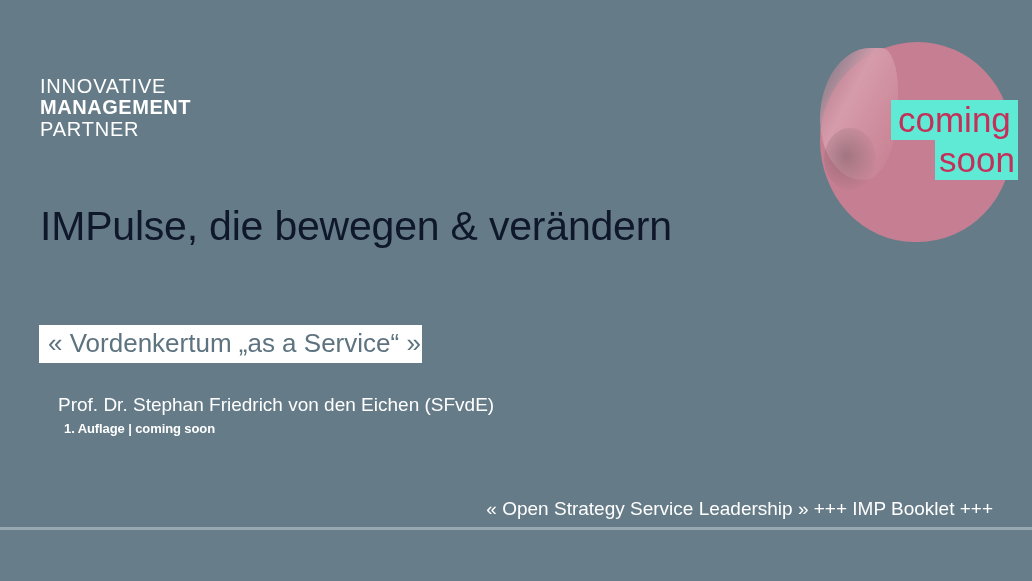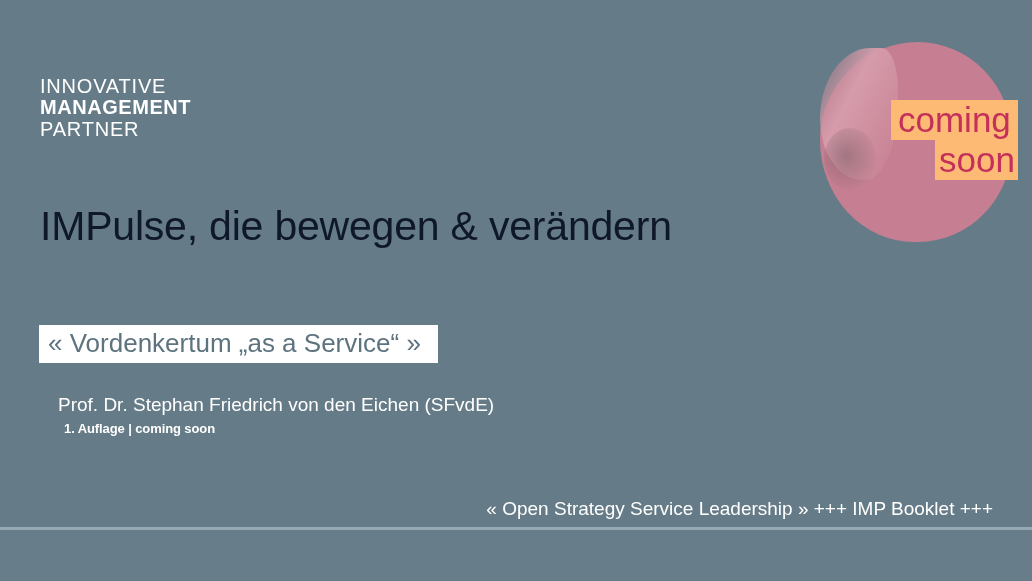--- a/index.html
+++ b/index.html
@@ -67,21 +67,21 @@
     font-weight: 400;
     letter-spacing: -0.2px;
     white-space: nowrap;
   }
 
   
   .quote-box {
     position: absolute;
     left: 39px;
     top: 325px;
-    padding: 4px 17px 5px 9px;
+    padding: 4px 1px 5px 9px;
     background: #ffffff;
     color: #5d737f;
     font-size: 26px;
     font-weight: 400;
     white-space: nowrap;
     line-height: 1.1;
     text-align: center;
   }
 
   
@@ -147,21 +147,21 @@
     left: 4px;
     top: 86px;
     width: 52px;
     height: 62px;
     background: radial-gradient(ellipse at 42% 44%, rgba(92,72,80,0.40) 0%, rgba(120,92,102,0.18) 52%, rgba(150,110,124,0) 78%);
     border-radius: 50%;
   }
 
   .label-box {
     position: absolute;
-    background: #fdba74;
+    background: #5eead4;
     color: #c4305a;
     font-weight: 400;
     line-height: 40px;
     height: 40px;
     white-space: nowrap;
     overflow: hidden;
   }
   .label-coming {
     left: 71px;
     top: 58px;

